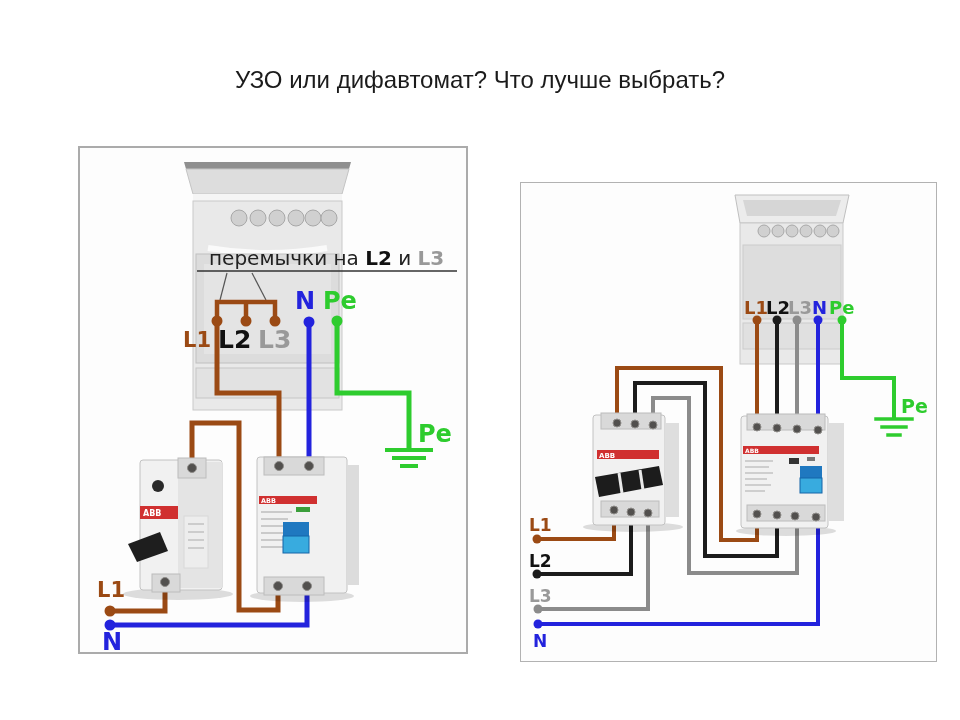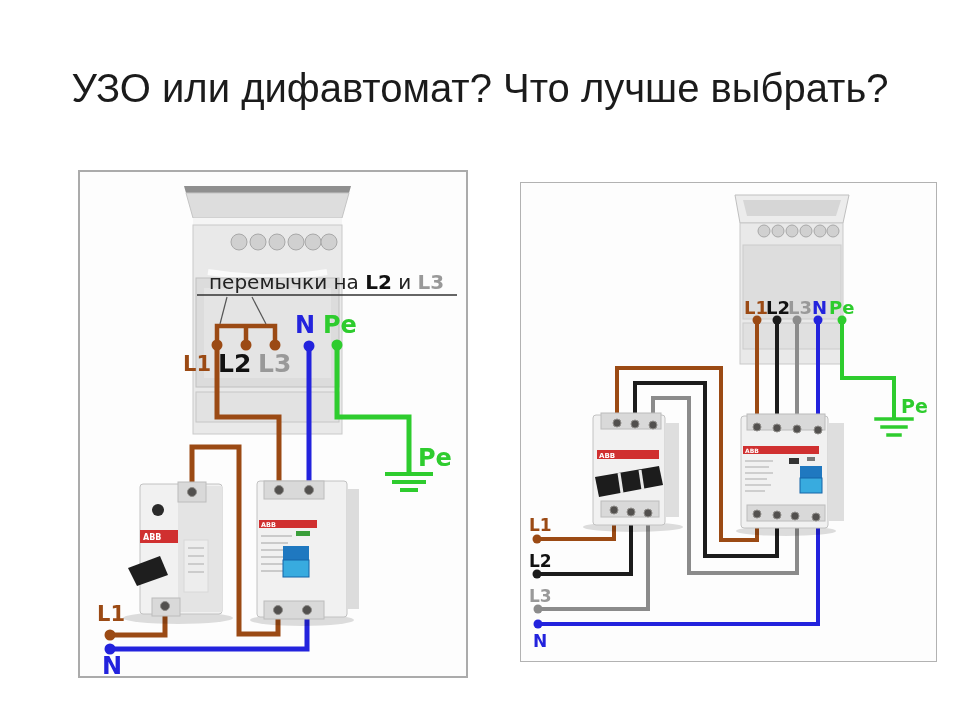--- a/index.html
+++ b/index.html
@@ -1,21 +1,21 @@
 <!DOCTYPE html>
 <html style="--c-brown: #9b4a14; --c-wire_black: #1c1c1c; --c-wire_gray: #8b8b8b; --c-blue: #2323dd; --c-green: #2ecc2e; --c-label_gray: #999999; --c-red: #d03030; --c-toggle_top: #1f78c0; --c-toggle_bottom: #38abdf;"><head>
 <meta charset="utf-8">
 <style>
   html,body{margin:0;padding:0;background:#ffffff;}
   .slide{position:relative;width:960px;height:720px;background:#fff;overflow:hidden;
          font-family:"Liberation Sans",sans-serif;}
   .title{position:absolute;left:0;top:66px;width:960px;text-align:center;
-         font-size:40px;font-weight:400;color:#1b1b1b;letter-spacing:0;}
+         font-size:24px;font-weight:400;color:#1b1b1b;letter-spacing:0;}
   .panel{position:absolute;background:#fdfdfd;box-sizing:border-box;}
-  .panel.left{left:78px;top:170px;width:390px;height:508px;border:2px solid #ababab;}
+  .panel.left{left:78px;top:146px;width:390px;height:508px;border:2px solid #ababab;}
   .panel.right{left:520px;top:182px;width:417px;height:480px;border:1px solid #b2b2b2;}
   svg{display:block;}
   
   .wire{fill:none;stroke-linecap:square;stroke-linejoin:miter;}
   .w5{stroke-width:5;} .w4{stroke-width:4;} .w3{stroke-width:3.5;}
   .w-brown{stroke:var(--c-brown,#9b4a14);} .f-brown{fill:var(--c-brown,#9b4a14);}
   .w-blue{stroke:var(--c-blue,#2323dd);}   .f-blue{fill:var(--c-blue,#2323dd);}
   .w-green{stroke:var(--c-green,#2ecc2e);} .f-green{fill:var(--c-green,#2ecc2e);}
   .w-black{stroke:var(--c-wire_black,#1c1c1c);} .f-black{fill:var(--c-wire_black,#1c1c1c);}
   .w-gray{stroke:var(--c-wire_gray,#8b8b8b);}   .f-gray{fill:var(--c-wire_gray,#8b8b8b);}

